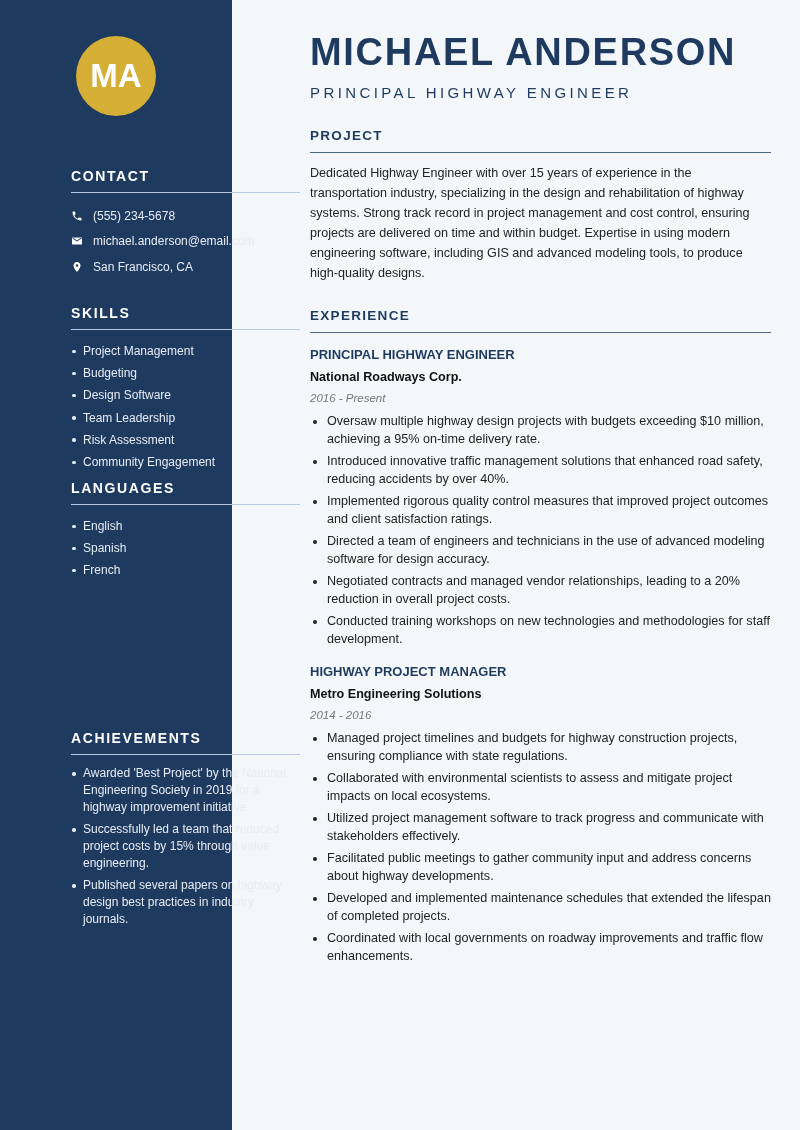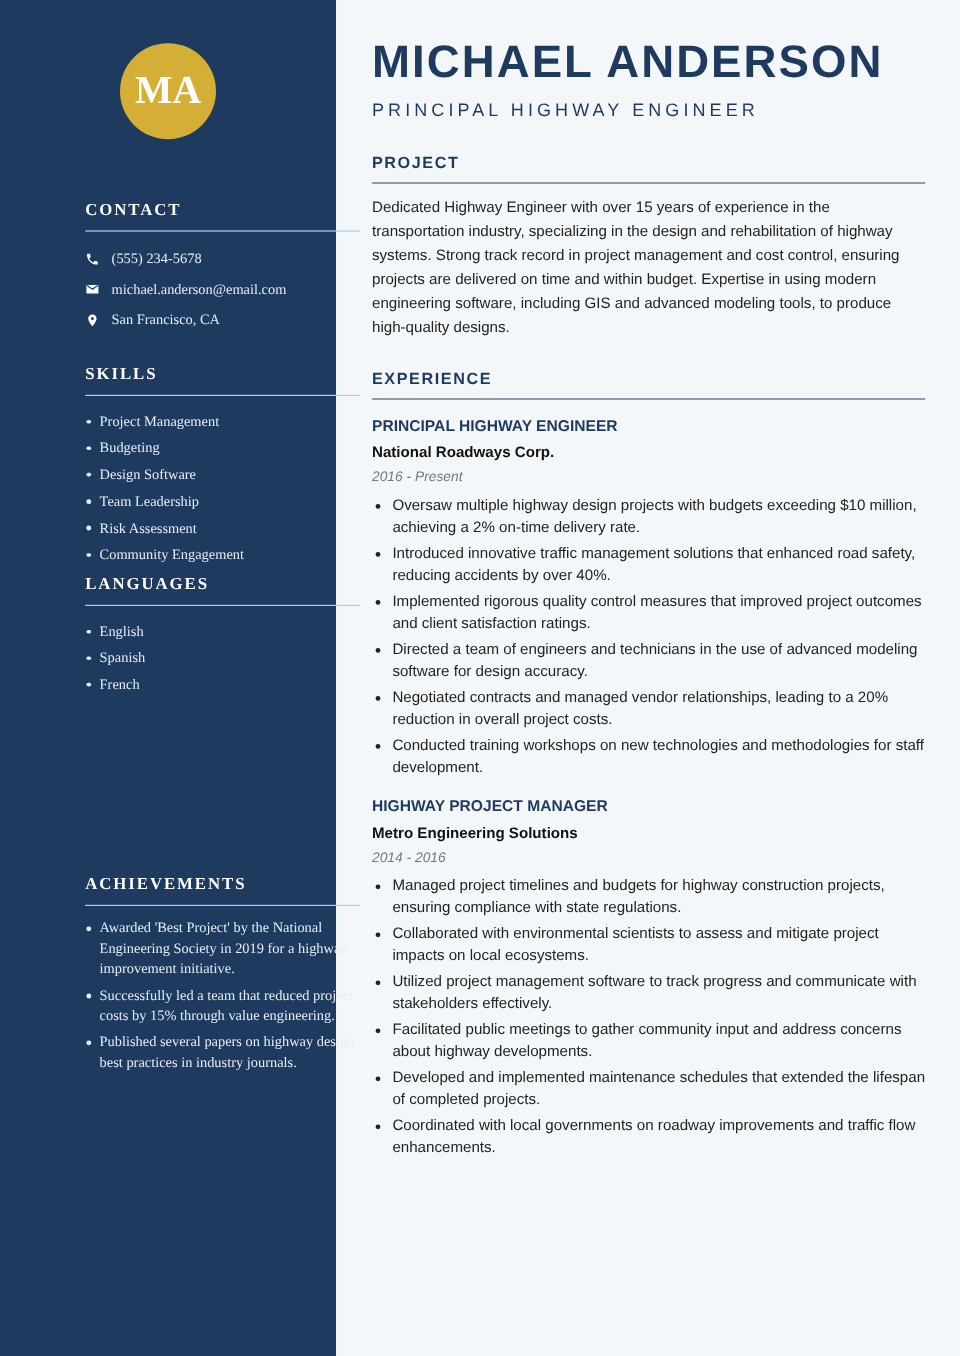--- a/index.html
+++ b/index.html
@@ -5,25 +5,24 @@
     * { box-sizing: border-box; margin: 0; padding: 0; }
     html, body { width: 800px; height: 1130px; }
     body {
       font-family: "Liberation Sans", sans-serif;
       background: #f4f7f9;
       position: relative;
       overflow: hidden;
     }
     .sidebar {
       position: absolute; left: 0; top: 0;
-      width: 280px; height: 1130px;
+      width: 232px; height: 1130px;
       background: #1e3a5f;
       color: #ffffff;
       padding: 36px 26px 12px 26px;
-      font-family: Liberation Serif, serif;
     }
     .avatar {
       width: 80px; height: 80px;
       border-radius: 50%;
       background: #d4ae35;
       margin: 0 auto;
       display: flex; align-items: center; justify-content: center;
       color: #ffffff;
       font-weight: bold;
       font-size: 33px;
@@ -219,21 +218,21 @@
   </section>
 
   <section class="experience">
     <h2 class="main-heading">EXPERIENCE</h2>
 
     <div class="job">
       <div class="job-title">PRINCIPAL HIGHWAY ENGINEER</div>
       <div class="job-company">National Roadways Corp.</div>
       <div class="job-dates">2016 - Present</div>
       <ul class="job-bullets">
-        <li>Oversaw multiple highway design projects with budgets exceeding $10 million, achieving a 2% on-time delivery rate.</li>
+        <li>Oversaw multiple highway design projects with budgets exceeding $10 million, achieving a 95% on-time delivery rate.</li>
         <li>Introduced innovative traffic management solutions that enhanced road safety, reducing accidents by over 40%.</li>
         <li>Implemented rigorous quality control measures that improved project outcomes and client satisfaction ratings.</li>
         <li>Directed a team of engineers and technicians in the use of advanced modeling software for design accuracy.</li>
         <li>Negotiated contracts and managed vendor relationships, leading to a 20% reduction in overall project costs.</li>
         <li>Conducted training workshops on new technologies and methodologies for staff development.</li>
       </ul>
     </div>
 
     <div class="job">
       <div class="job-title">HIGHWAY PROJECT MANAGER</div>

